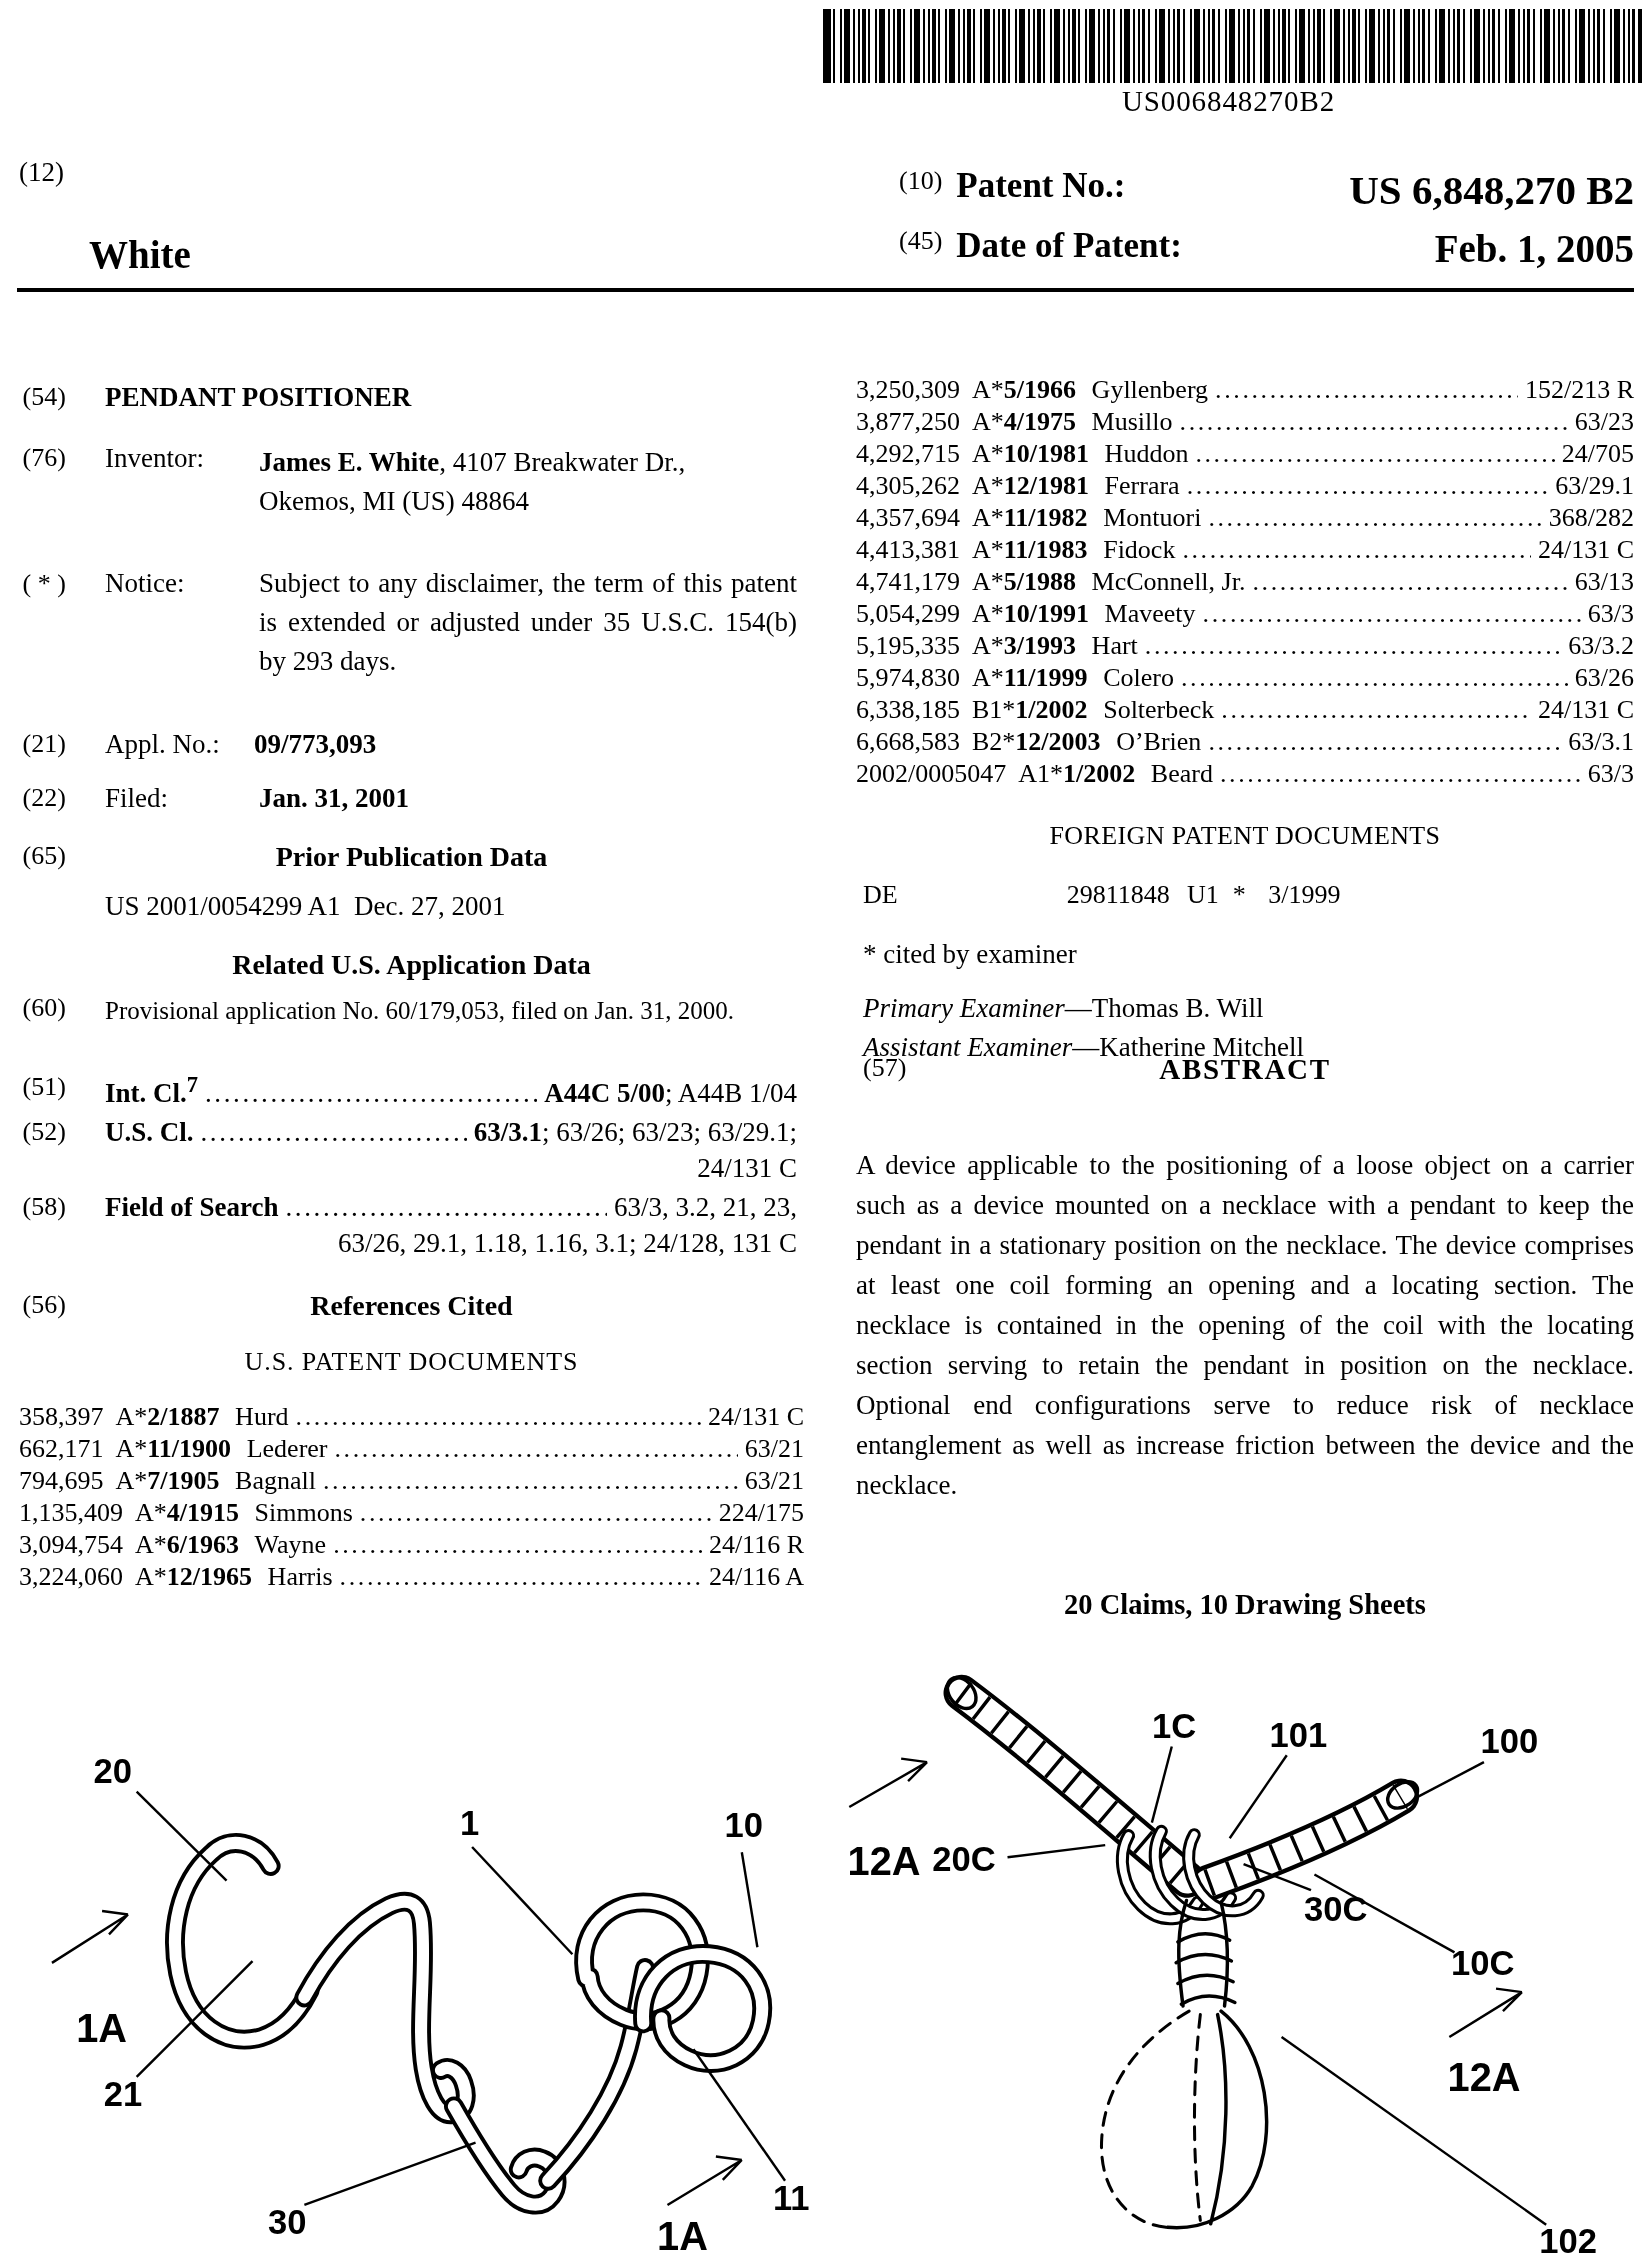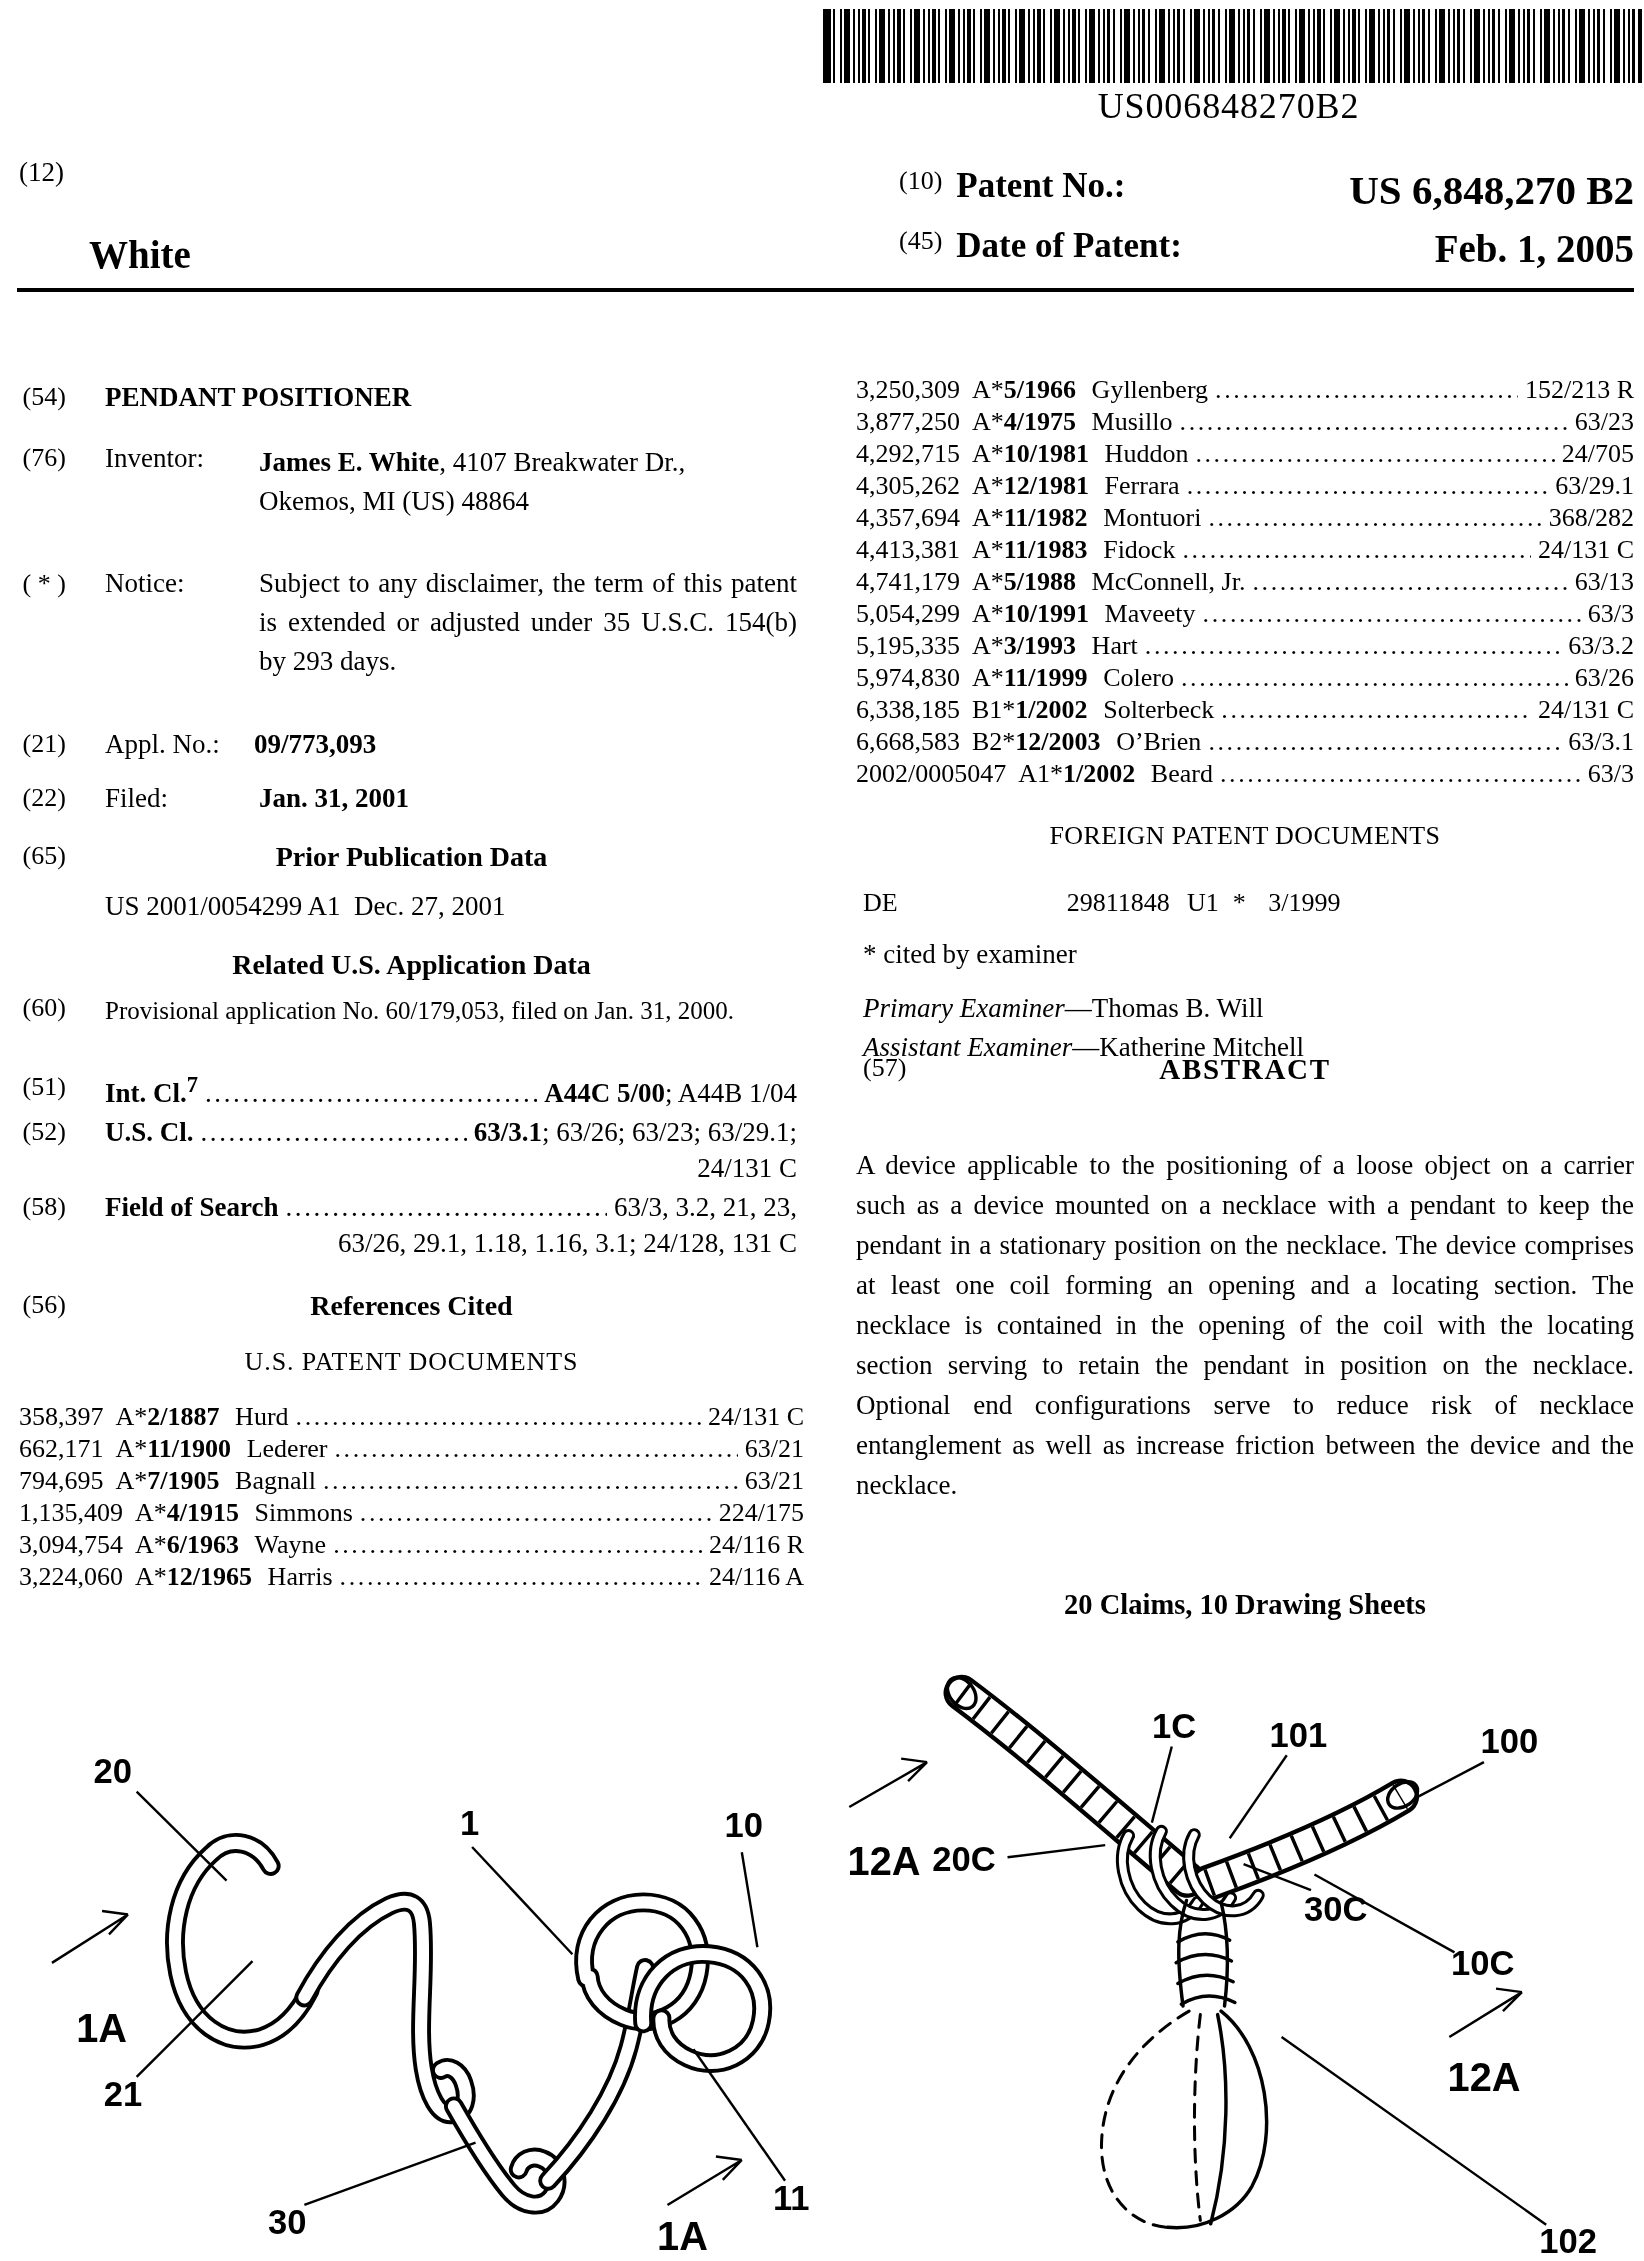--- a/index.html
+++ b/index.html
@@ -10,21 +10,21 @@
   .barcode{position:absolute;left:823px;top:8.6px;width:811px;height:74px;
     background:repeating-linear-gradient(90deg,
       #000 0px,#000 3.5px,#fff 3.5px,#fff 6px,
       #000 6px,#000 7.8px,#fff 7.8px,#fff 13px,
       #000 13px,#000 14.7px,#fff 14.7px,#fff 17.3px,
       #000 17.3px,#000 23px,#fff 23px,#fff 26px,
       #000 26px,#000 28px,#fff 28px,#fff 31px,
       #000 31px,#000 33px,#fff 33px,#fff 35px);
     border-left:4.3px solid #000;border-right:4.3px solid #000;}
   .barcode-num{position:absolute;left:823px;top:85px;width:811px;text-align:center;
-    font-size:36px;letter-spacing:0.9px;}
+    font-size:29px;letter-spacing:0.9px;}
 
   
   .hdr-left{position:absolute;left:19px;top:157px;display:flex;align-items:baseline;gap:15.6px;}
   .h-code{font-size:27px;}
   .h-title{font-size:53px;font-weight:bold;letter-spacing:-0.9px;}
   .h-applicant{position:absolute;left:89px;top:232px;font-size:39px;font-weight:bold;}
   .hdr-right{position:absolute;left:899px;top:166px;width:735px;}
   .hr-row{display:flex;align-items:flex-start;}
   .hr-row2{margin-top:12px;}
   .hr-code{font-size:26px;}
@@ -66,21 +66,21 @@
   .ref-kind{width:40px;padding-left:12px;}
   .ref-star{width:24px;text-align:center;}
   .ref-date{width:86px;text-align:right;white-space:nowrap;font-weight:bold;}
   .ref-name{padding-left:15.6px;white-space:nowrap;}
   .ref-cls{text-align:right;white-space:nowrap;}
   .rrefs{top:374px;}
   .bforeign{top:821px;font-size:26px;letter-spacing:0.4px;}
   .bde{top:880px;font-size:26px;display:flex;align-items:baseline;}
   .f-country{margin-left:7px;}
   .f-num{margin-left:169px;}
-  .f-kind{margin-left:17.3px;margin-top:8px;}
+  .f-kind{margin-left:17.3px;}
   .f-star{margin-left:14px;}
   .f-date{margin-left:22.5px;}
   .bcited{top:939px;left:7px;}
   .bprim{top:993px;left:7px;}
   .basst{top:1032px;left:7px;}
   .it{font-style:italic;}
   .babsh{top:1053px;}
   .babsh .heading{font-size:29px;letter-spacing:1.7px;}
   .babs{top:1145px;font-size:27px;line-height:40px;text-align:justify;}
   .bclaims{top:1589px;font-weight:bold;font-size:28.5px;text-align:center;}

